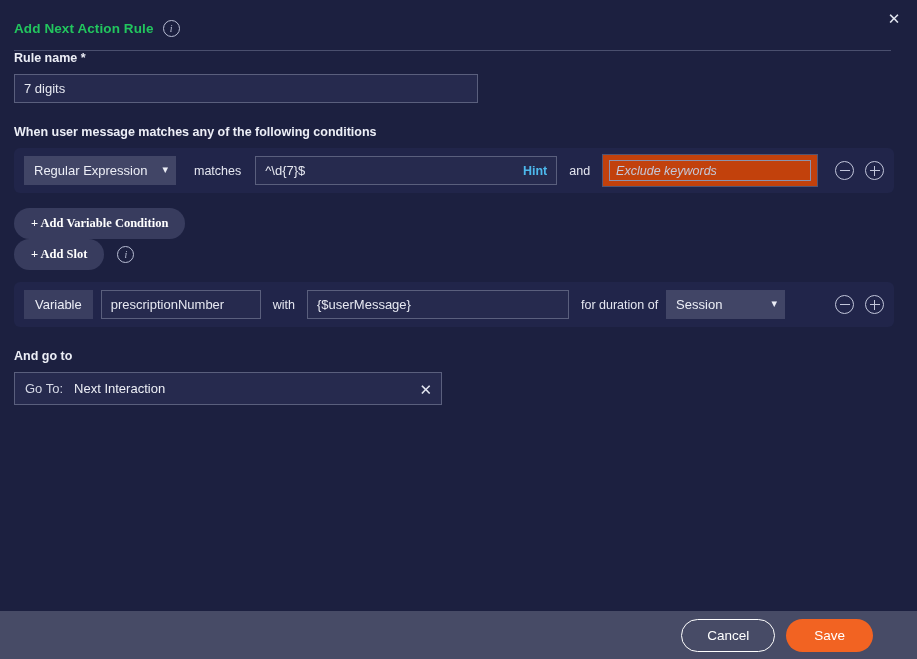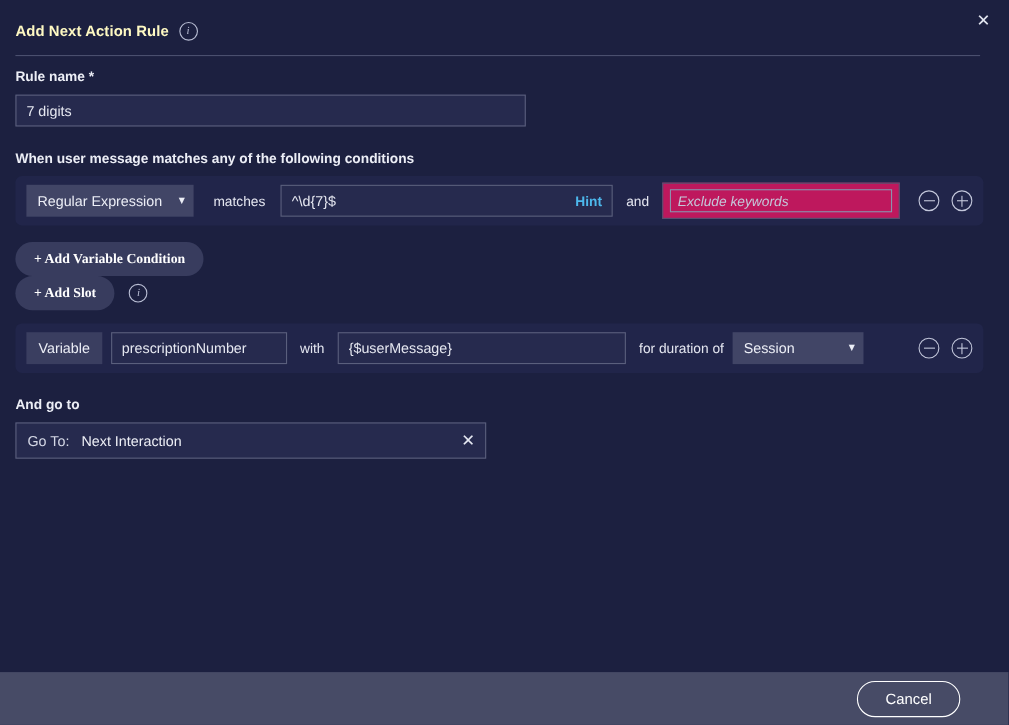--- a/index.html
+++ b/index.html
@@ -32,21 +32,21 @@
   .header-row {
     display: flex;
     align-items: center;
     gap: 9px;
     padding-bottom: 13px;
   }
   .dialog-title {
     font-size: 13.5px;
     font-weight: bold;
     letter-spacing: .1px;
-    color: #fef9c3;
+    color: #22c55e;
   }
   .info-icon {
     width: 15px;
     height: 15px;
     border-radius: 50%;
     border: 1.3px solid #b9bed4;
     color: #b9bed4;
     font-size: 10px;
     font-family: "Liberation Serif", serif;
     font-style: italic;
@@ -84,21 +84,21 @@
   .body {
     flex: 1 1 auto;
     padding: 0 14px;
     overflow: hidden;
   }
 
   .section-label {
     font-size: 12.5px;
     font-weight: bold;
     color: #eceef6;
-    margin: 12px 0 9px 0;
+    margin: 0 0 9px 0;
   }
   .section-label.tight { margin-top: 22px; }
 
   
   .text-input {
     box-sizing: border-box;
     background: #262a4e;
     border: 1px solid #5a5f7d;
     color: #e6e8f1;
     font-size: 13px;
@@ -170,21 +170,21 @@
     top: 50%;
     transform: translateY(-50%);
     color: #4db8ec;
     font-size: 12.5px;
     font-weight: bold;
     cursor: pointer;
     text-decoration: none;
   }
 
   .exclude-outer {
-    background: #be185d;
+    background: #c2410c;
     border: 1px solid #4f5472;
     padding: 5px 6px;
     box-sizing: border-box;
     width: 216px;
     height: 33px;
     display: flex;
     align-items: center;
   }
   .exclude-input {
     box-sizing: border-box;
@@ -428,15 +428,16 @@
     <div class="goto-box">
       <span class="goto-label">Go To:</span>
       <span class="goto-value">Next Interaction</span>
       <button class="goto-clear">✕</button>
     </div>
 
   </div>
 
   <div class="footer">
     <button class="btn-cancel">Cancel</button>
+    <button class="btn-save">Save</button>
   </div>
 
 </div>
 
 </body></html>

